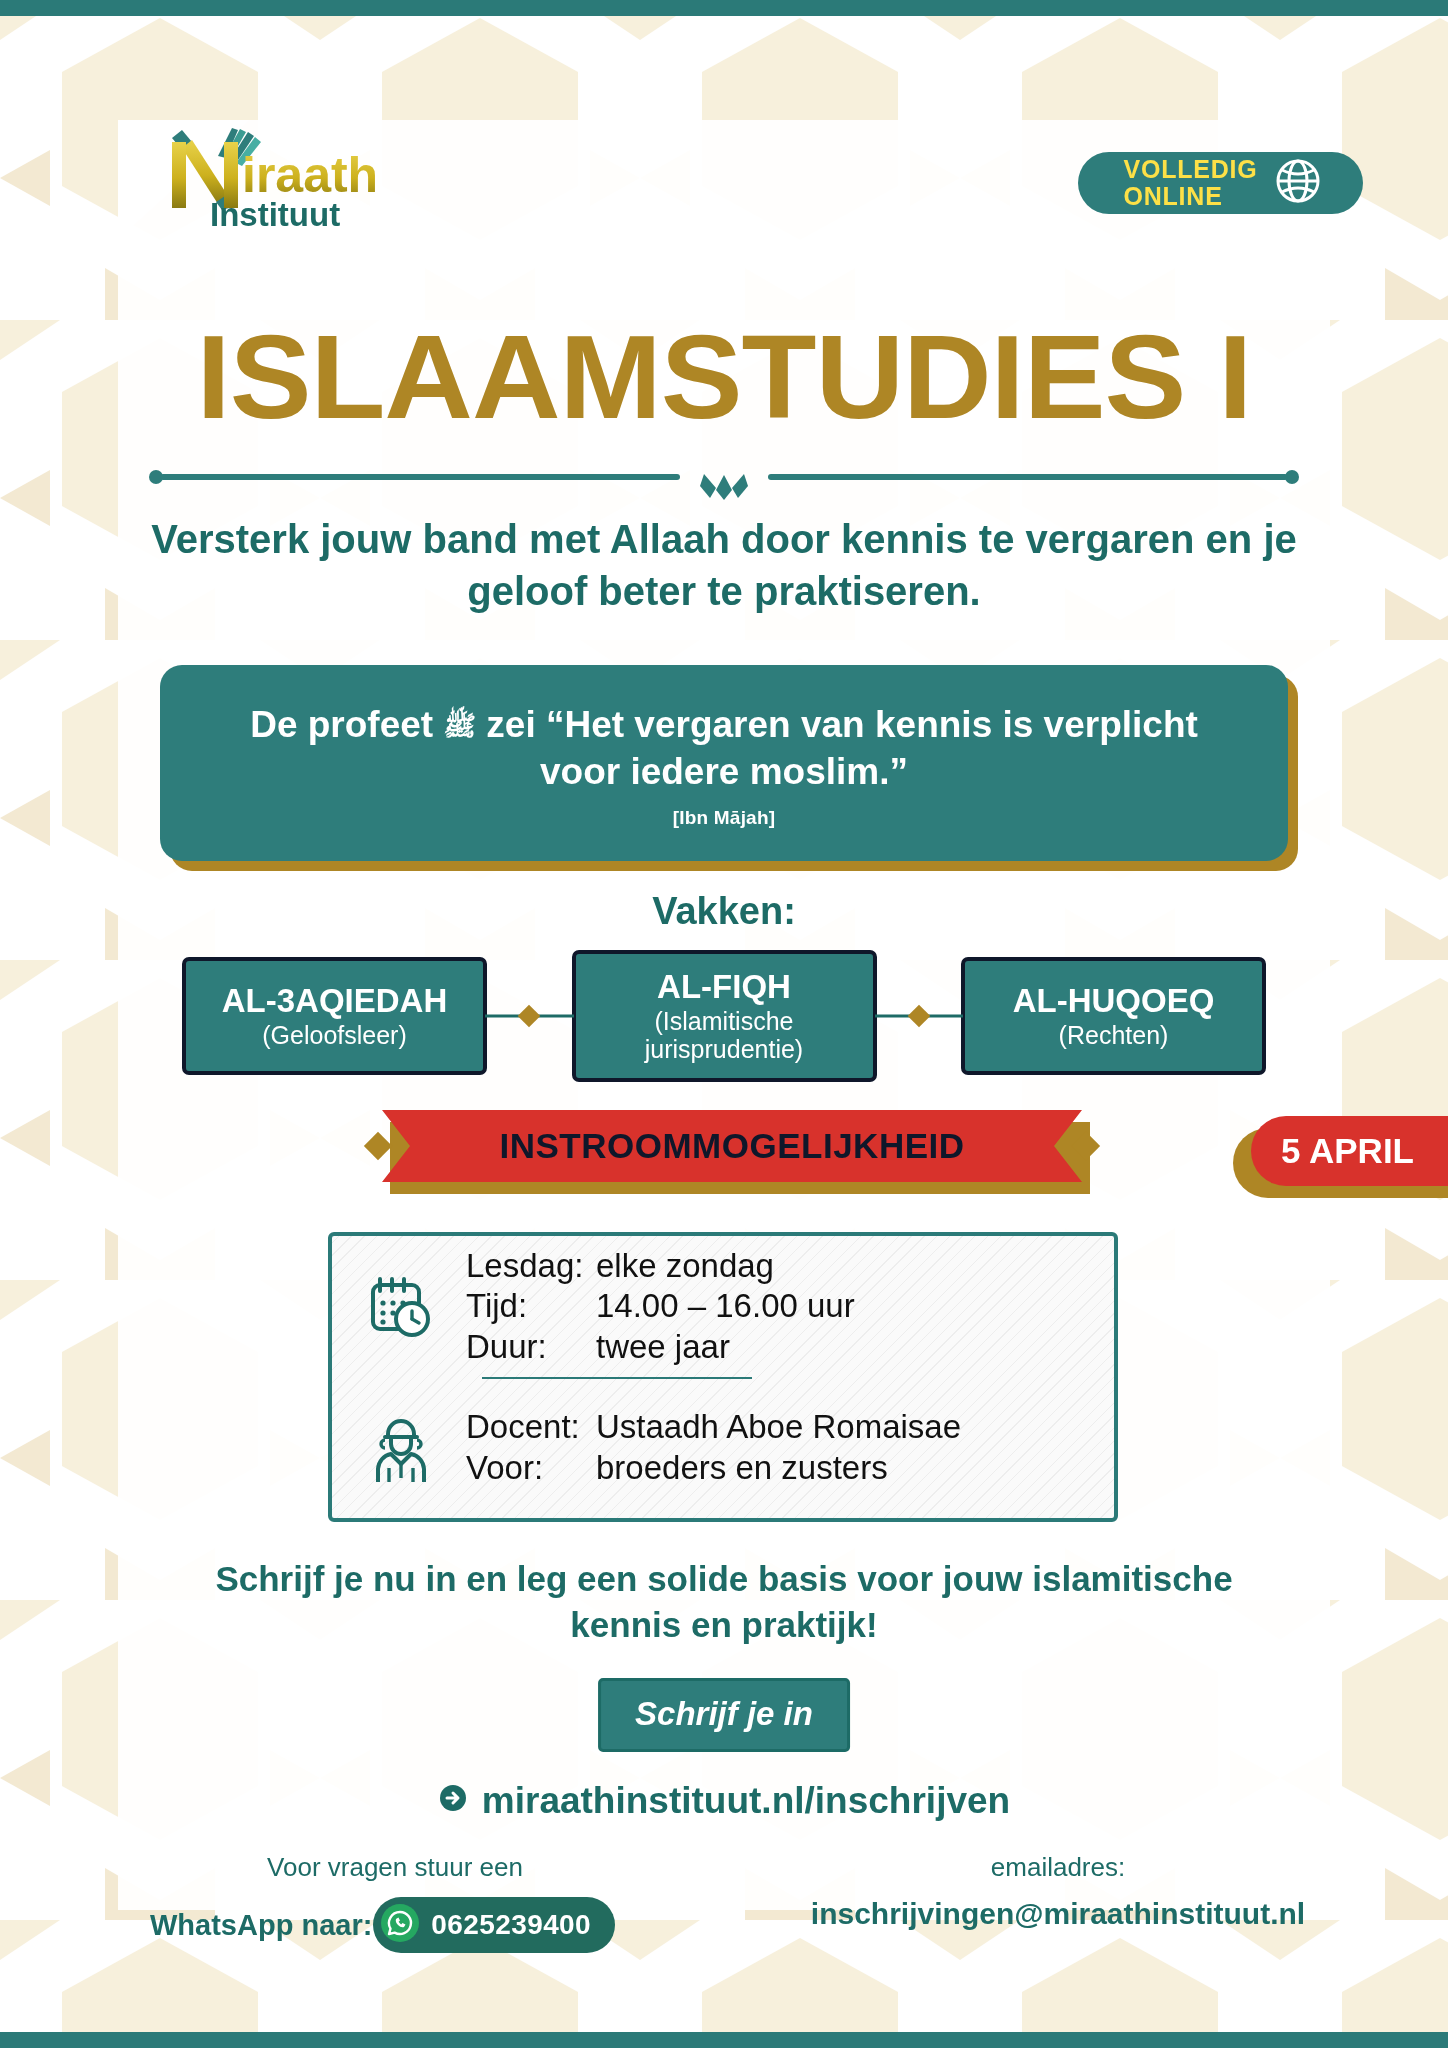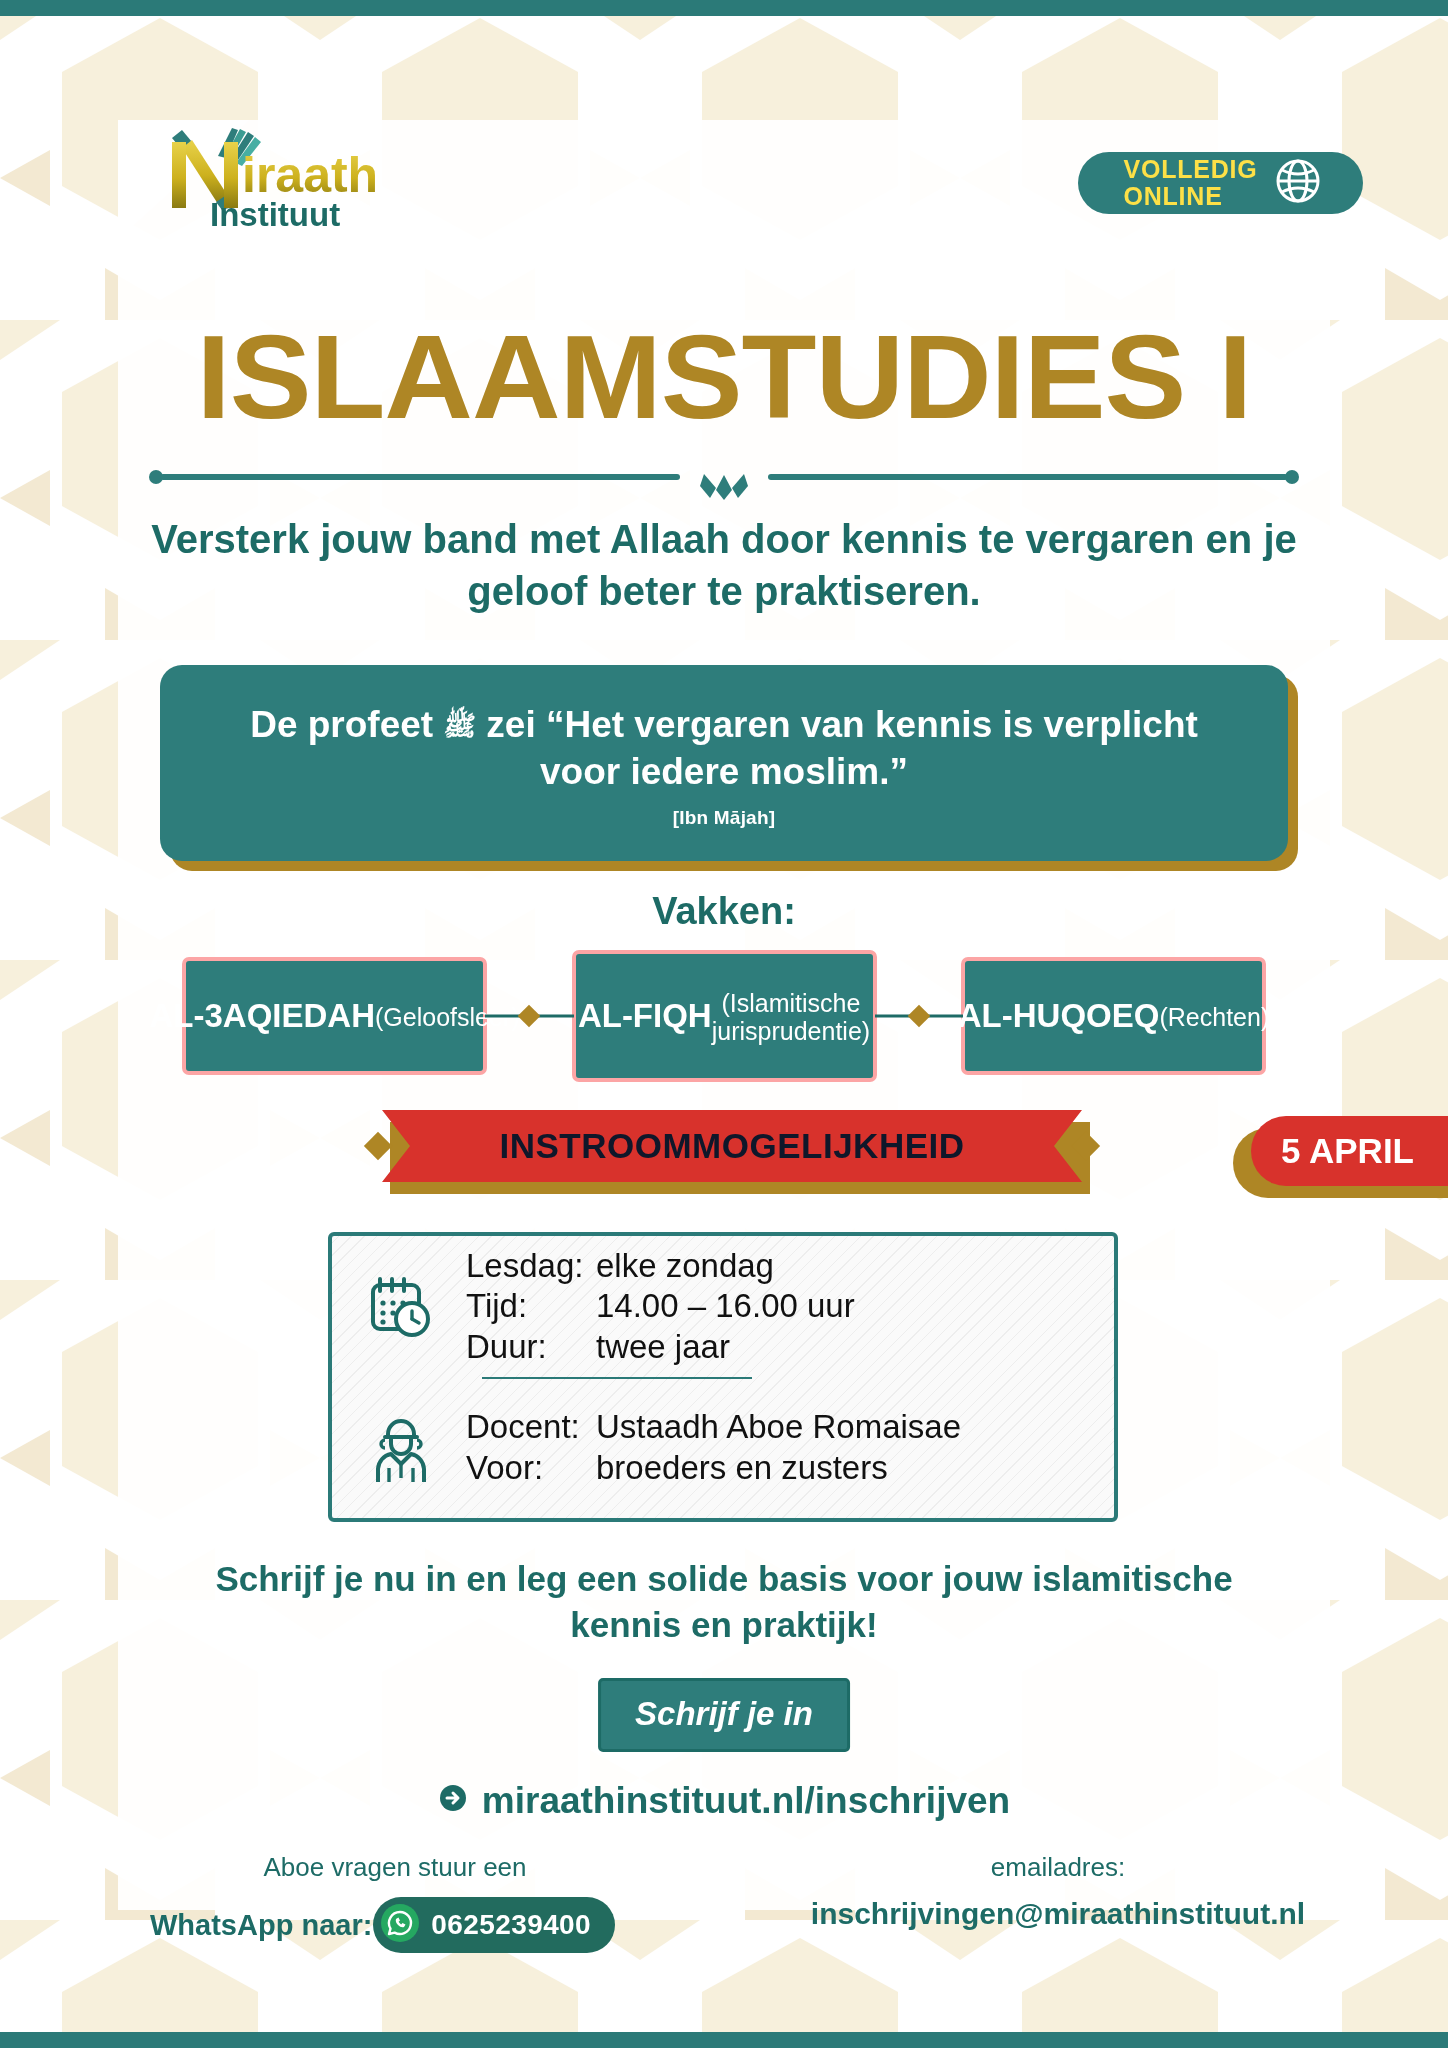--- a/index.html
+++ b/index.html
@@ -172,26 +172,26 @@
     top: 950px;
     left: 182px;
     right: 182px;
     height: 132px;
     display: flex;
     align-items: center;
     justify-content: space-between;
   }
   .subject {
     background: #2e7d7b;
-    border: 4px solid #fca5a5;
+    border: 4px solid #0f172a;
     border-radius: 7px;
     color: #ffffff;
     text-align: center;
     display: flex;
-    flex-direction: row;
+    flex-direction: column;
     align-items: center;
     justify-content: center;
     padding: 4px 10px;
   }
   .subject .main {
     font-size: 33px;
     font-weight: 700;
     line-height: 1.1;
     white-space: nowrap;
   }
@@ -648,21 +648,21 @@
         <svg width="30" height="30" viewBox="0 0 30 30">
           <circle cx="15" cy="15" r="13" fill="#1d6b66"></circle>
           <path d="M9 15 h10 M15 10 l5 5 l-5 5" fill="none" stroke="#ffffff" stroke-width="3" stroke-linecap="round" stroke-linejoin="round"></path>
         </svg>
       </span>
       <span>miraathinstituut.nl/inschrijven</span>
     </div>
 
     <div class="footer">
       <div class="foot-col left">
-        <div class="foot-top">Aboe vragen stuur een</div>
+        <div class="foot-top">Voor vragen stuur een</div>
         <div class="wa-row">
           <span class="wa-label">WhatsApp naar:</span>
           <span class="wa-pill">
             <span>
               <svg width="38" height="38" viewBox="0 0 38 38">
                 <circle cx="19" cy="19" r="19" fill="#25a861"></circle>
                 <path d="M19 8 a11 11 0 0 0 -9.5 16.6 L8 30 l5.6 -1.4 A11 11 0 1 0 19 8 z" fill="none" stroke="#ffffff" stroke-width="2.4" stroke-linejoin="round"></path>
                 <path d="M15 15 q-1 3 2 6 q3 3 6 2 l1.5 -2.4 l-3 -1.6 l-1.3 1.4 q-1.6 -0.9 -2.6 -2.6
                          l1.4 -1.3 l-1.6 -3 z" fill="#ffffff"></path>
               </svg>

